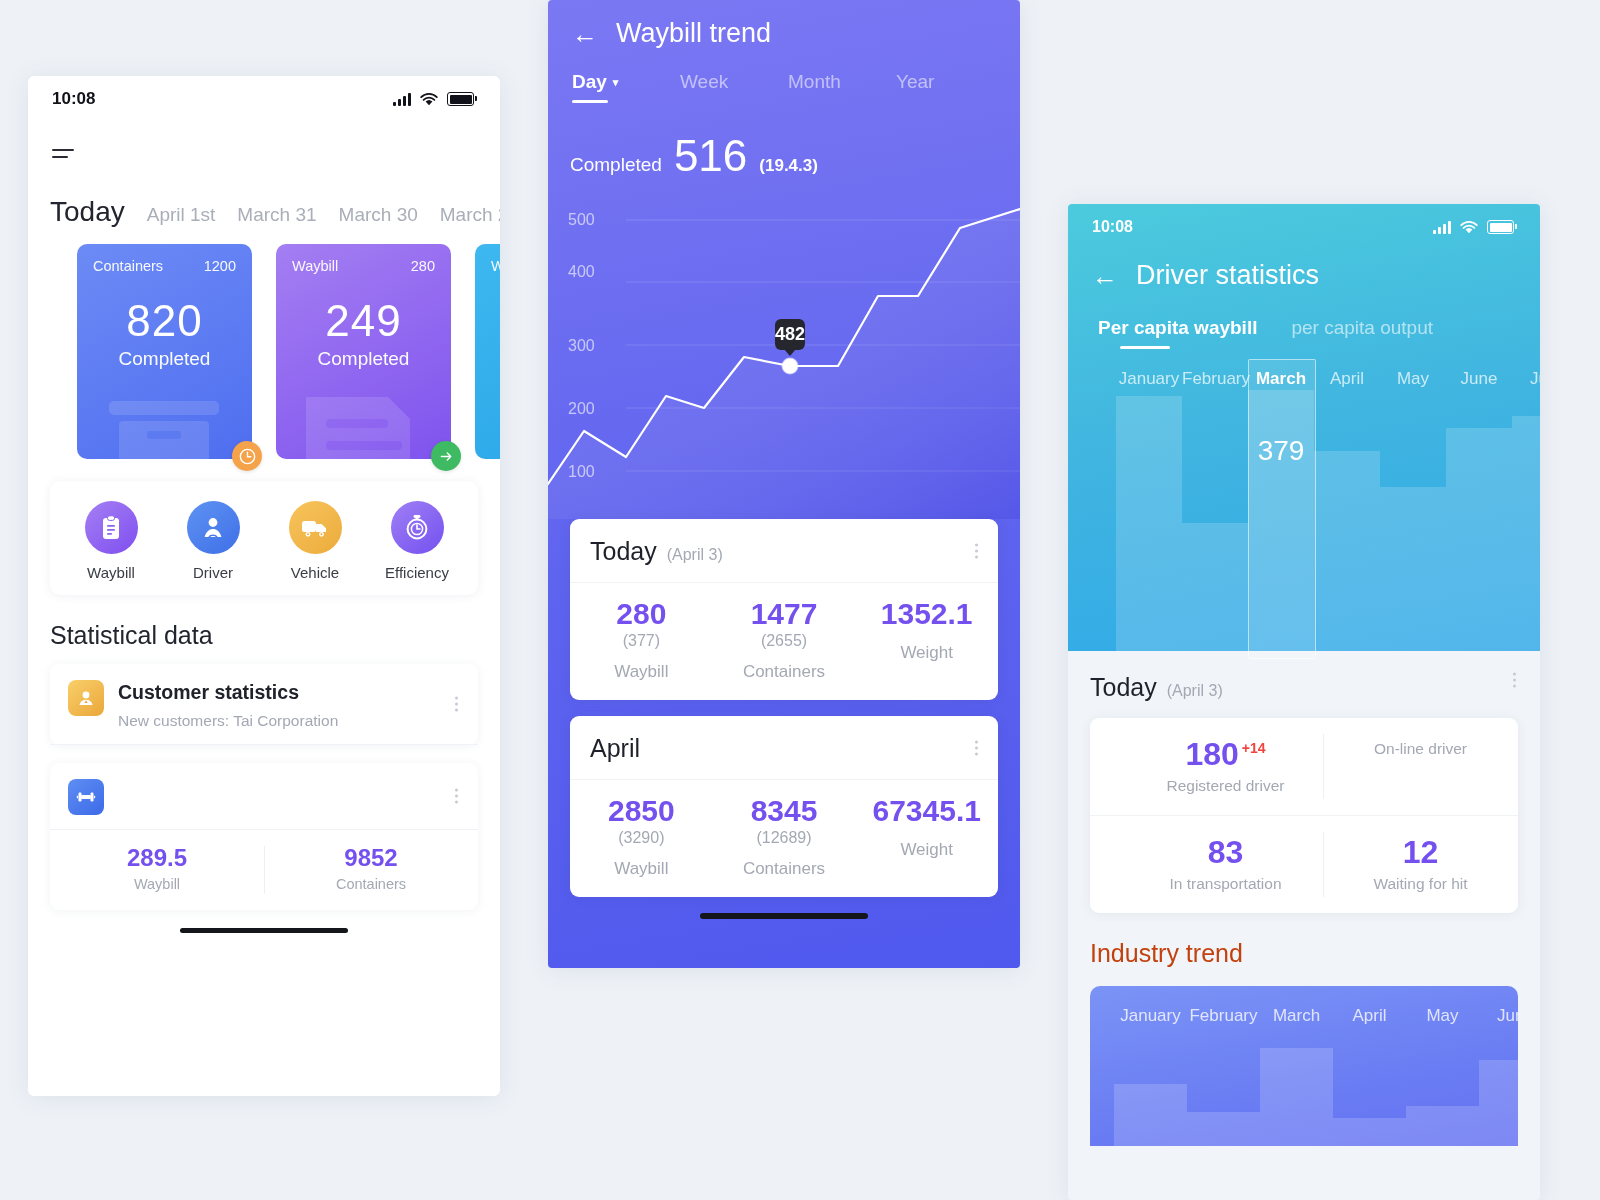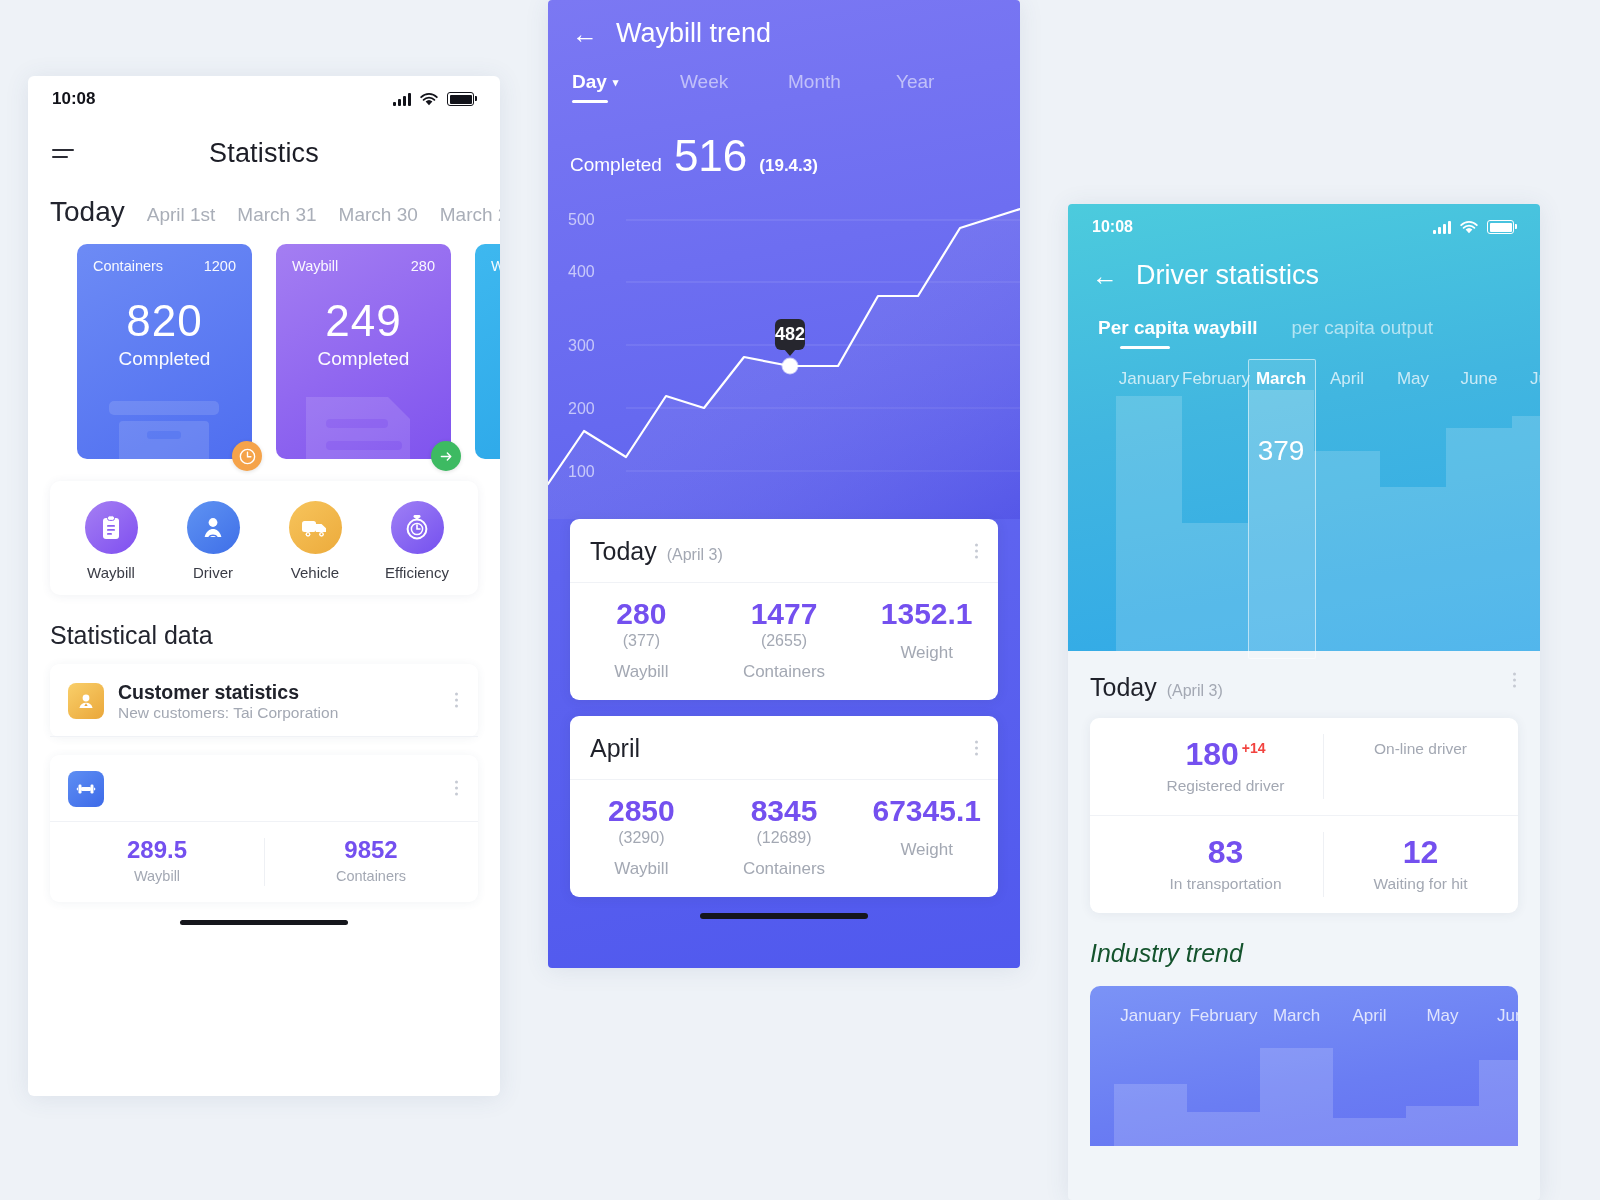--- a/index.html
+++ b/index.html
@@ -82,27 +82,27 @@
   .q .circ.v3 { background: linear-gradient(140deg,#f7c45c,#ecab3c); }
   .q .circ.v4 { background: linear-gradient(140deg,#9f80f5,#7450ef); }
   .q .lbl { font-size: 15px; color: #3a3c46; }
 
   .p1-secth { font-size: 25px; color: #22242e; padding: 26px 0 14px 22px; }
 
   .card {
     margin: 0 22px 18px; background: #fff; border-radius: 9px;
     box-shadow: 0 1px 10px rgba(60,80,120,.07);
   }
-  .card-head { display: flex; align-items: center; padding: 16px 18px 14px; position: relative; }
+  .card-head { display: flex; padding: 16px 18px 14px; position: relative; }
   .card-ic { width: 36px; height: 36px; border-radius: 8px; flex: 0 0 auto; margin-right: 14px;
              display:flex; align-items:center; justify-content:center; }
   .card-ic.amber { background: linear-gradient(140deg,#f9cf6a,#eaa73a); }
   .card-ic.blue  { background: linear-gradient(140deg,#5e8ef3,#3d6ae8); }
   .card-title { font-size: 19.5px; font-weight: bold; color: #20222b; line-height: 1.25; }
-  .card-sub { font-size: 15.5px; color: #a3a8b3; margin-top: 0; }
+  .card-sub { font-size: 15.5px; color: #a3a8b3; margin-top: 8px; }
   .kebab { position: absolute; right: 20px; top: 50%; transform: translateY(-50%);
            display: flex; flex-direction: column; gap: 3px; }
   .kebab i { width: 3px; height: 3px; border-radius: 50%; background: #c6cad3; display: block; }
   .card-stats { display: flex; border-top: 1px solid #f0f2f6; }
   .cs { flex: 1; text-align: center; padding: 14px 0 18px; position: relative; }
   .cs + .cs::before { content:""; position: absolute; left: 0; top: 16px; bottom: 16px; width: 1px; background: #eef0f4; }
   .cs .num { font-size: 24px; font-weight: bold; color: #7450ef; }
   .cs .num .unit { font-size: 13px; font-weight: normal; color: #a3a8b3; }
   .cs .lbl { font-size: 14.5px; color: #a3a8b3; margin-top: 4px; }
   .home-ind { width: 168px; height: 5px; border-radius: 3px; background: #15161c; margin: 6px auto 0; }
@@ -179,21 +179,21 @@
   .p3-sec { font-size: 25px; color: #1f212a; padding: 22px 0 6px 22px; display: flex; align-items: baseline; gap: 10px; position: relative; }
   .p3-sec .d { font-size: 16px; color: #a3a8b3; }
   .p3-card { margin: 10px 22px 0; background: #fff; border-radius: 9px; box-shadow: 0 1px 12px rgba(40,50,90,.07); }
   .p3-2col { display: flex; padding-left: 38px; }
   .p3-2col + .p3-2col { border-top: 1px solid #f0f2f6; }
   .p3-cell { flex: 1; text-align: center; padding: 18px 0 20px; position: relative; }
   .p3-cell + .p3-cell::before { content:""; position: absolute; left: 0; top: 16px; bottom: 16px; width: 1px; background: #eef0f4; }
   .p3-cell .v { font-size: 32px; font-weight: bold; color: #7450ef; }
   .p3-cell .v sup { font-size: 14px; color: #f2433f; font-weight: bold; margin-left: 3px; vertical-align: super; }
   .p3-cell .l { font-size: 15.5px; color: #a3a8b3; margin-top: 4px; }
-  .p3-sec2 { font-size: 25px; color: #14532d; padding: 26px 0 0 22px; font-style: italic; }
+  .p3-sec2 { font-size: 25px; color: #c2410c; padding: 26px 0 0 22px; }
   .p3-ind {
     margin: 18px 22px 0; height: 160px; border-radius: 10px 10px 0 0; position: relative;
     background: linear-gradient(170deg,#7b93f6 0%,#6a7df3 60%,#6571f2 100%); overflow: hidden;
   }
   .icol { position: absolute; top: 0; bottom: 0; }
   .icol .fill { position: absolute; left: 0; right: 0; bottom: 0; background: rgba(255,255,255,.17); }
   .icol .lab { position: absolute; top: 20px; left: 0; right: 0; text-align: center;
                font-size: 17px; color: rgba(255,255,255,.78); white-space: nowrap; }
 
   
@@ -230,21 +230,20 @@
             <i></i>
           </span>
       </span>
     </div>
 
     <div class="p1-nav">
       <span class="hamburger">
           <i></i>
           <i></i>
         </span>
-      <span class="title">Statistics</span>
     </div>
 
     <div class="p1-dates">
       <span class="d active">Today</span>
       <span class="d">April 1st</span>
       <span class="d">March 31</span>
       <span class="d">March 30</span>
       <span class="d">March 2</span>
     </div>
 

